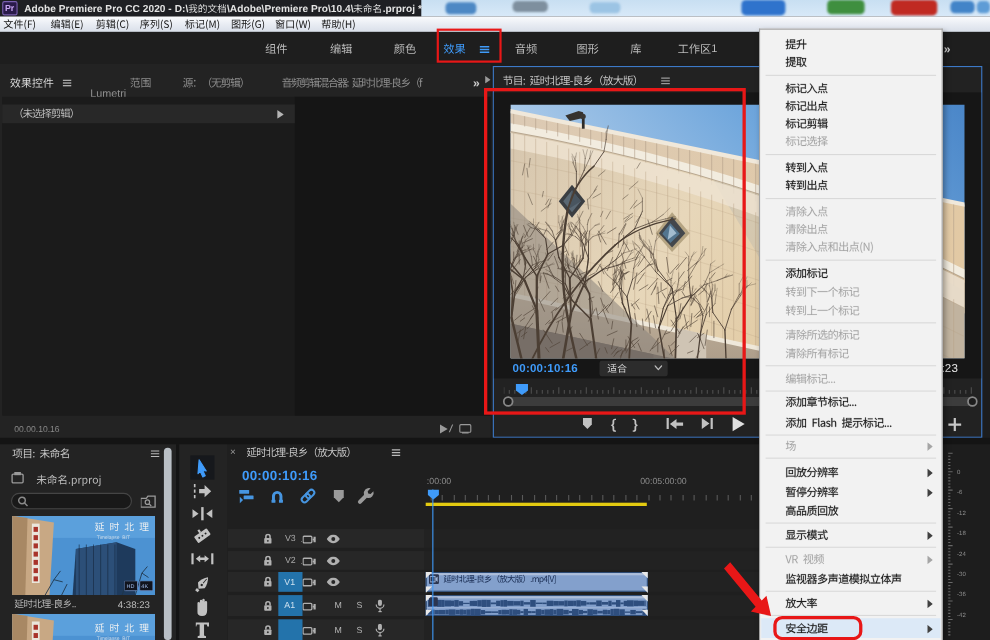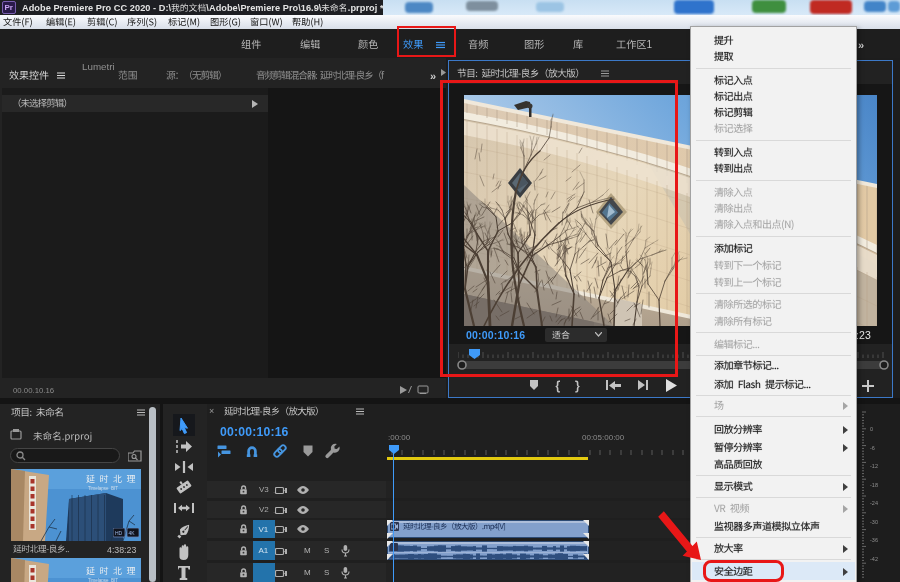--- a/index.html
+++ b/index.html
@@ -20,21 +20,21 @@
     <div style="position:absolute;left:888px;top:1px;width:12px;height:11px;background:#5e9cd6;border-radius:4px;filter:blur(1.2px)"></div>
     <div style="position:absolute;left:2px;top:1px;width:14px;height:13px;background:#2a1a4a;border:1px solid #7a5fb0;border-radius:2px"></div>
     <div style="position:absolute;left:4.5px;top:2.5px;font:bold 8px 'Liberation Sans',sans-serif;color:#c8a5f2;letter-spacing:0;white-space:pre;line-height:10px;">Pr</div>
     <div style="position:absolute;left:22px;top:0;height:15px;display:flex;align-items:center;font:bold 9.2px 'Liberation Sans',sans-serif;color:#e4e4e4;letter-spacing:0.05px;white-space:pre"><span>Adobe Premiere Pro CC 2020 - D:\</span><span style="line-height:0;margin-top:1px"><svg width="35.2" height="8.8" viewBox="0 -80 400 100" style="overflow:visible">
           <g fill="#e4e4e4">
             <use href="#g6211" x="0"></use>
             <use href="#g7684" x="100"></use>
             <use href="#g6587" x="200"></use>
             <use href="#g6863" x="300"></use>
           </g>
-        </svg></span><span>\Adobe\Premiere Pro\16.9\</span><span style="line-height:0;margin-top:1px"><svg width="26.4" height="8.8" viewBox="0 -80 300 100" style="overflow:visible">
+        </svg></span><span>\Adobe\Premiere Pro\10.4\</span><span style="line-height:0;margin-top:1px"><svg width="26.4" height="8.8" viewBox="0 -80 300 100" style="overflow:visible">
           <g fill="#e4e4e4">
             <use href="#g672a" x="0"></use>
             <use href="#g547d" x="100"></use>
             <use href="#g540d" x="200"></use>
           </g>
         </svg></span><span>.prproj *</span></div>
     <div style="position:absolute;left:0px;top:15px;width:900px;height:14px;background:linear-gradient(180deg,#fafbfd,#e7ebf2 55%,#d9dfe9)"></div>
     <div style="position:absolute;left:3.0px;top:18.2px;line-height:0;"><svg width="29.7" height="9.2" viewBox="0 -80 323 100" style="overflow:visible">
         <g fill="#1b1b1b">
           <use href="#g6587" x="0"></use>
@@ -174,21 +174,21 @@
           <use href="#g4ef6" x="300"></use>
         </g>
       </svg></div>
     <svg style="position:absolute;left:57px;top:72px" width="8" height="7">
       <g stroke="#dedede" stroke-width="1">
         <line x1="0" y1="1" x2="8" y2="1"></line>
         <line x1="0" y1="3.5" x2="8" y2="3.5"></line>
         <line x1="0" y1="6" x2="8" y2="6"></line>
       </g>
     </svg>
-    <div style="position:absolute;left:82.0px;top:61px;font:normal 9.8px 'Liberation Sans',sans-serif;color:#909090;letter-spacing:0;white-space:pre;line-height:12px;">Lumetri </div>
+    <div style="position:absolute;left:82.0px;top:80px;font:normal 9.8px 'Liberation Sans',sans-serif;color:#909090;letter-spacing:0;white-space:pre;line-height:12px;">Lumetri </div>
     <div style="position:absolute;left:118.0px;top:70.8px;line-height:0;"><svg width="19.6" height="9.8" viewBox="0 -80 200 100" style="overflow:visible">
         <g fill="#909090">
           <use href="#g8303" x="0"></use>
           <use href="#g56f4" x="100"></use>
         </g>
       </svg></div>
     <div style="position:absolute;left:166.0px;top:70.8px;line-height:0;"><svg width="61.5" height="9.8" viewBox="0 -80 628 100" style="overflow:visible">
         <g fill="#909090">
           <use href="#g6e90" x="0"></use>
           <use href="#gff1a" x="88"></use>

